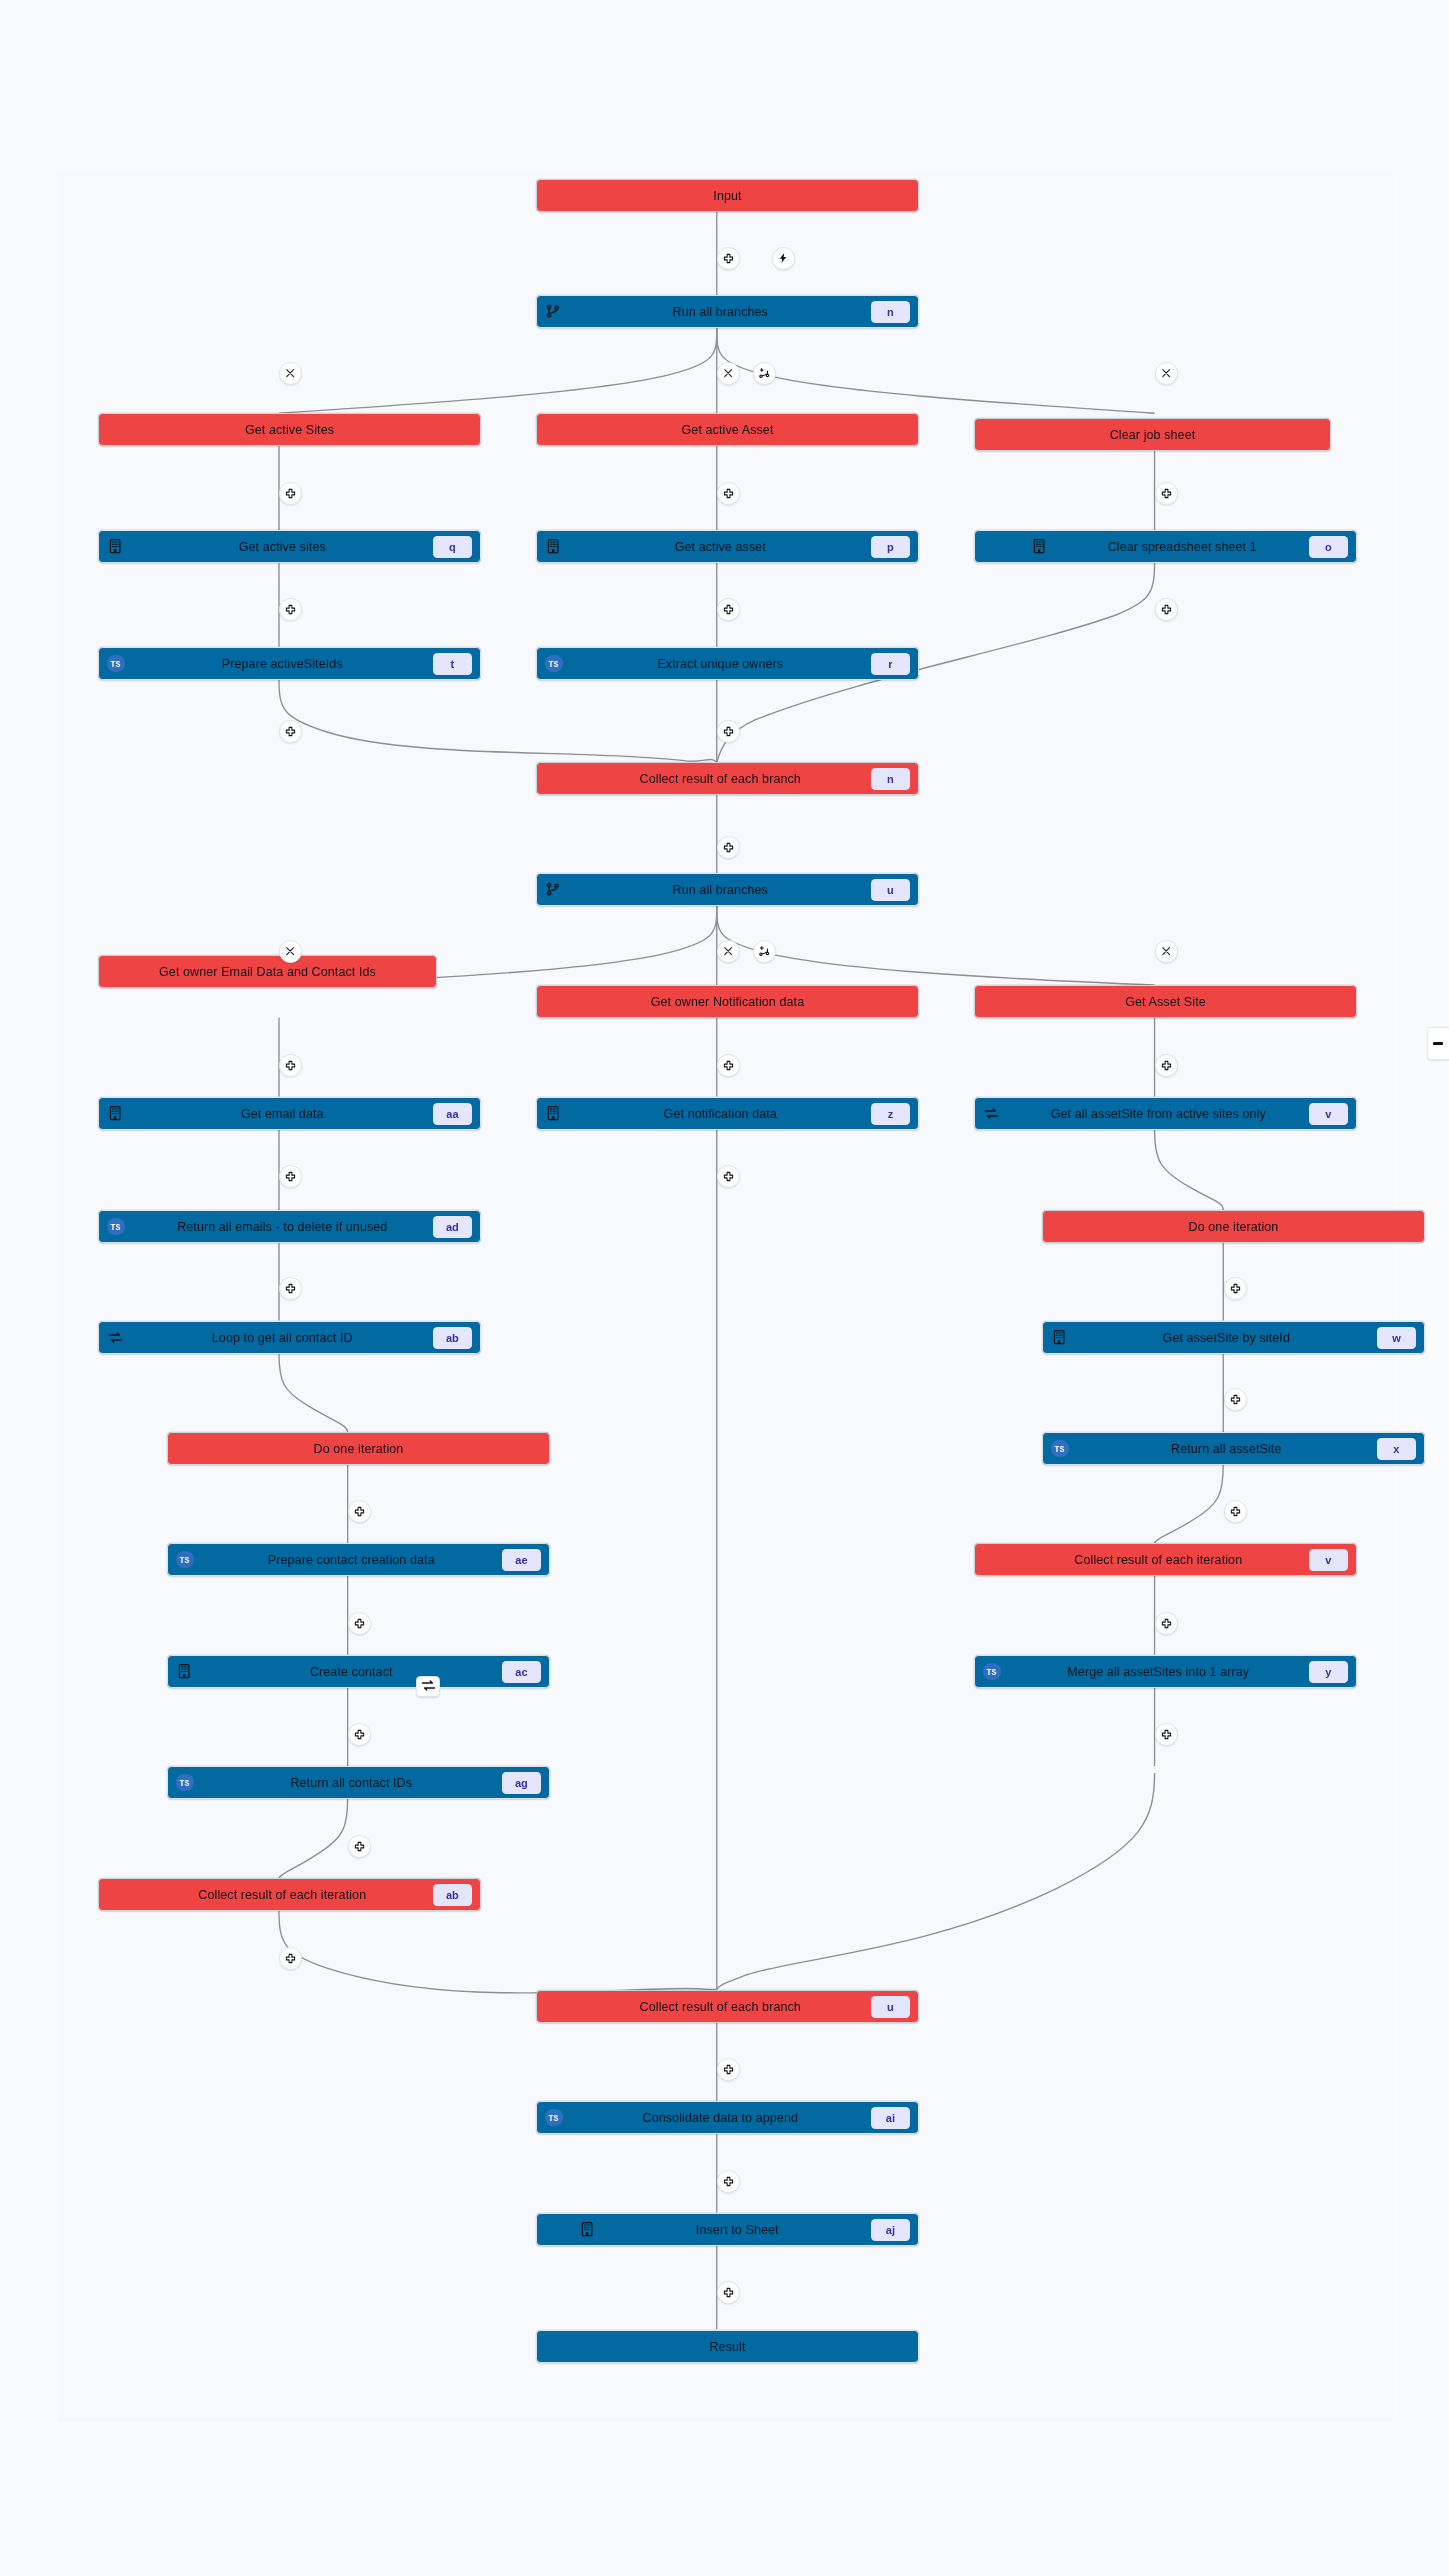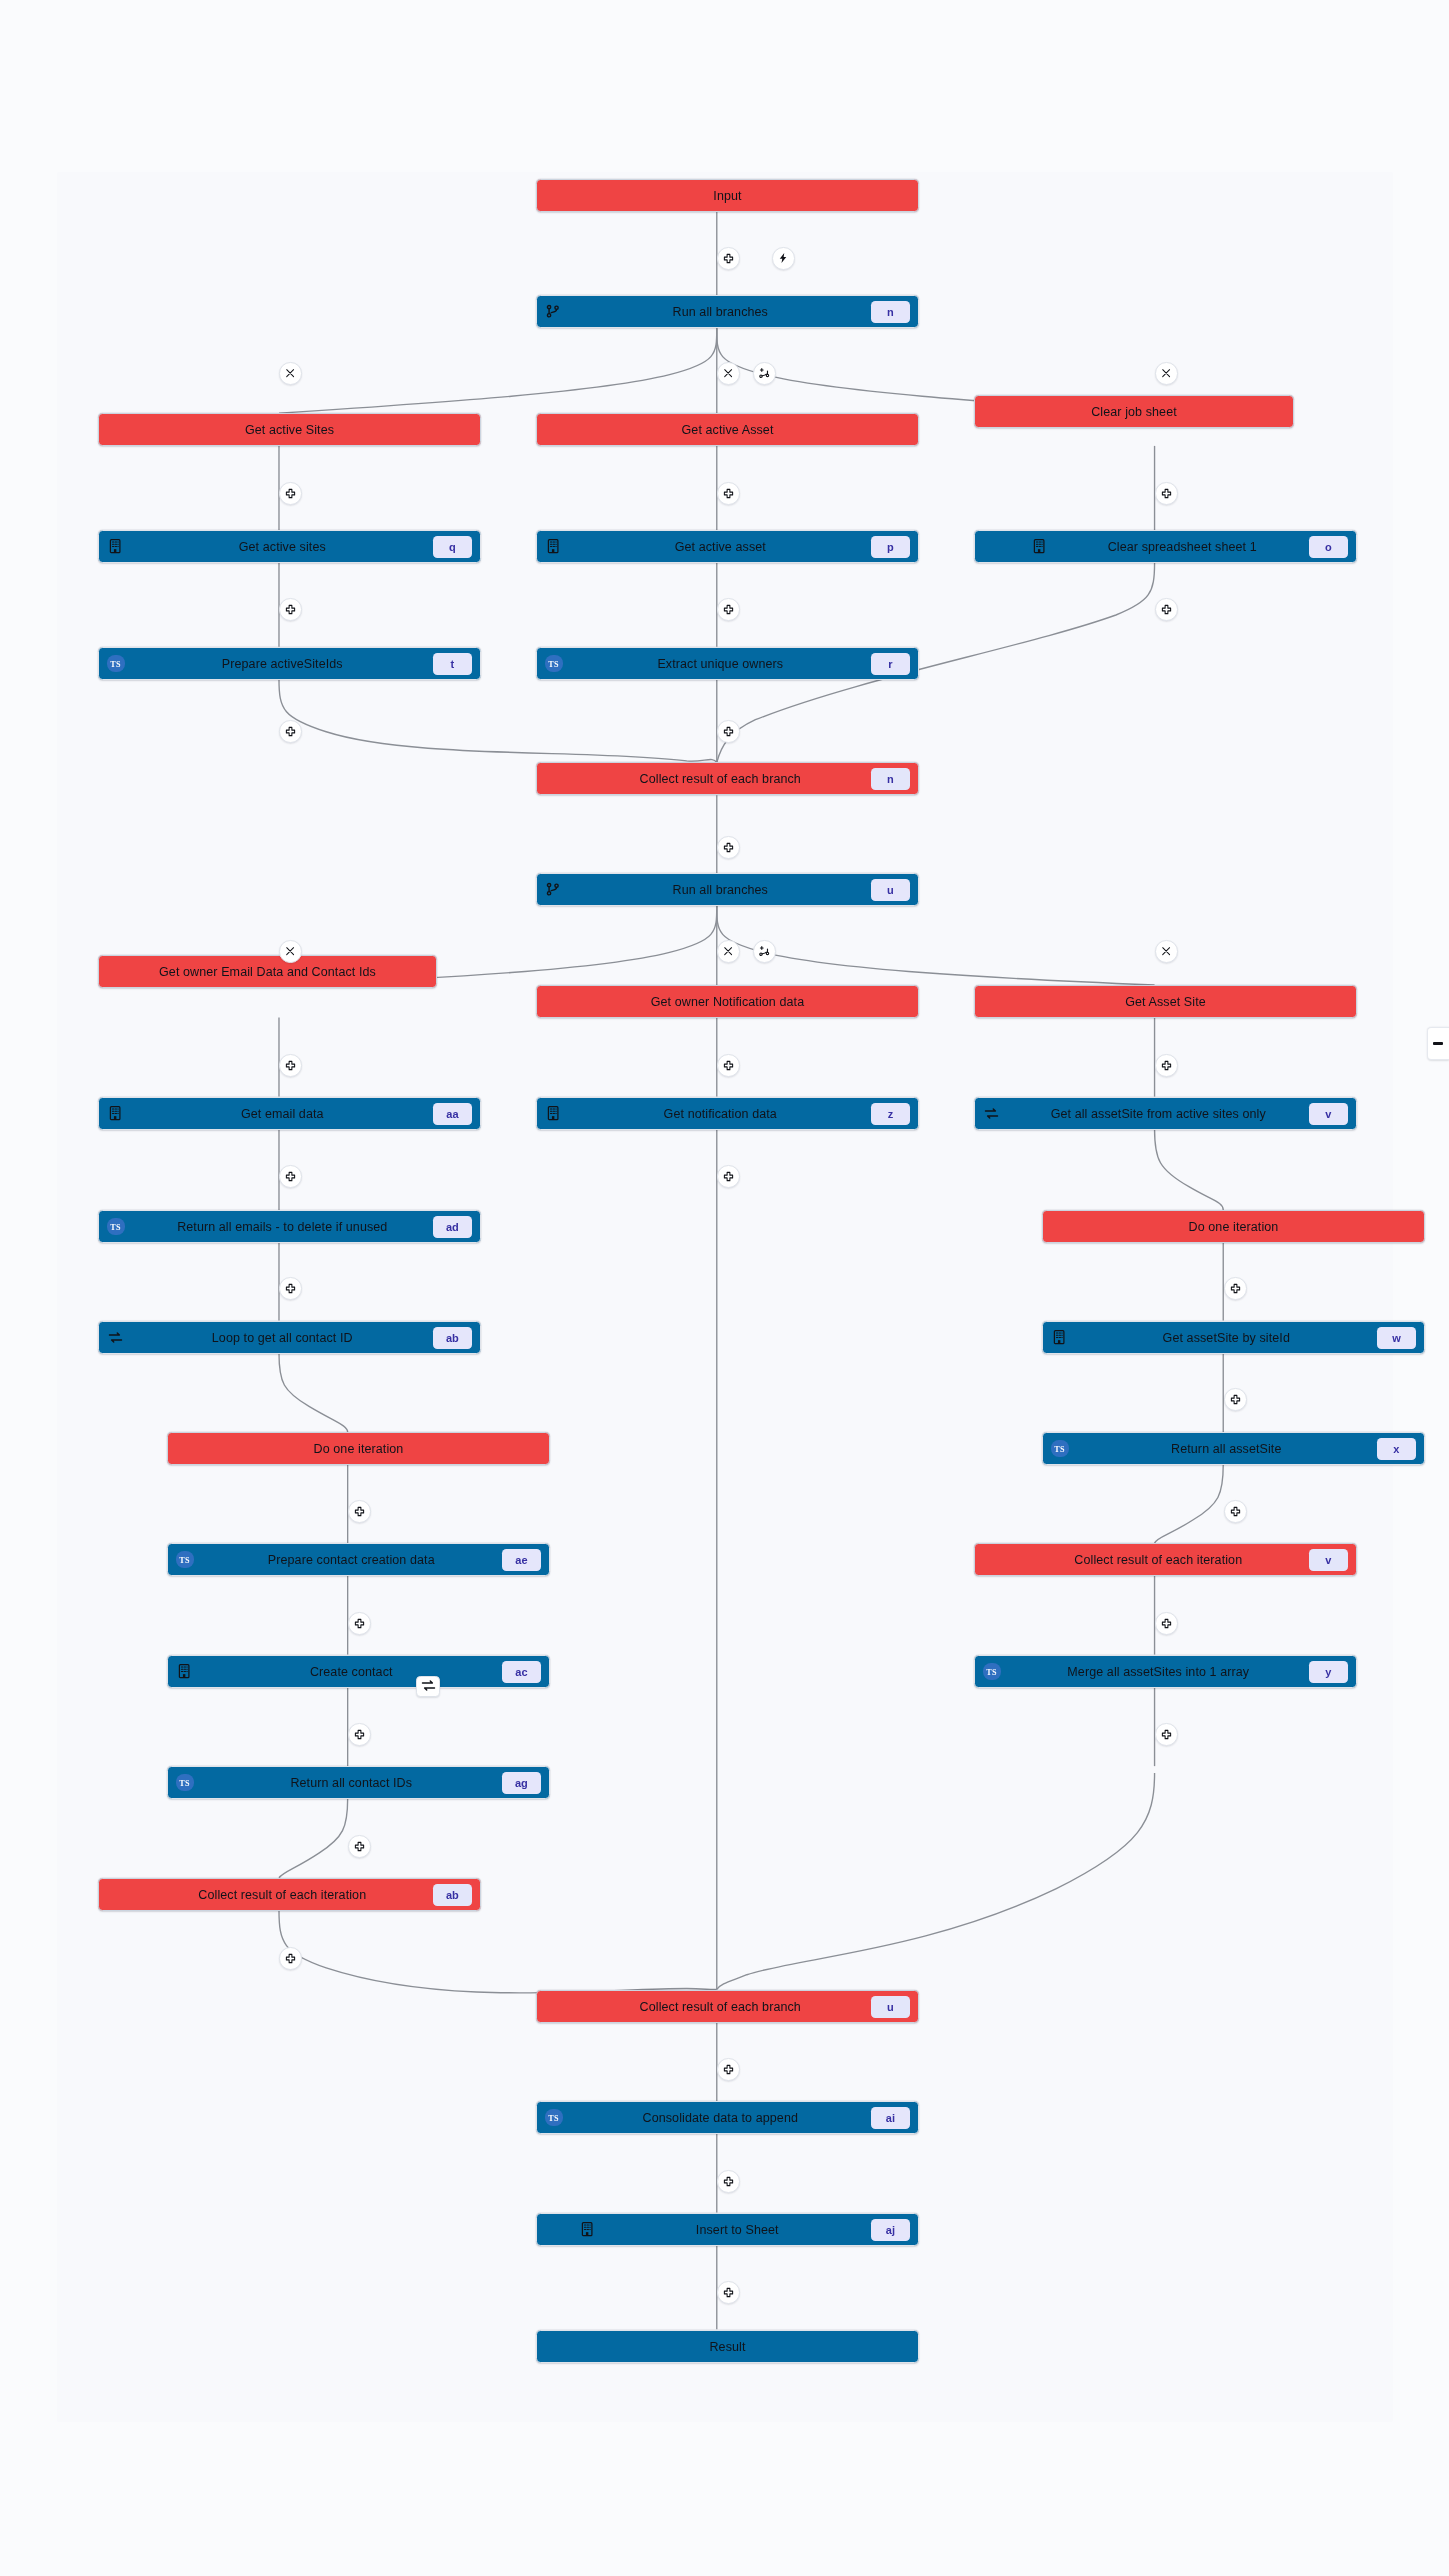--- a/index.html
+++ b/index.html
@@ -45,21 +45,21 @@
   }
   .node.group .badge{background:#e3e6fa;}
   .node .spacer{flex:0 0 33px;}
 
   
   .ts{
     width:18px;height:16.3px;border-radius:8px;background:#2f6fc0;
     color:#fff;font-size:8.2px;font-weight:700;letter-spacing:0.2px;
     display:flex;align-items:flex-end;justify-content:center;
     line-height:1;padding-bottom:2.1px;box-sizing:border-box;
-    font-family:Liberation Serif, serif;
+    font-family:Liberation Mono, monospace;
   }
 
   
   .handle{
     position:absolute;width:20.6px;height:20.6px;border-radius:50%;
     background:#ffffff;border:0.9px solid #dfe3ea;
     box-shadow:0 0.9px 1.7px rgba(17,24,39,.10);
     display:flex;align-items:center;justify-content:center;
   }
   .handle svg{display:block;}
@@ -150,21 +150,21 @@
       <div class="node group" style="left: 98px; top: 413px; width: 383px;">
         <span class="ico"></span>
         <span class="label">Get active Sites</span>
         <span class="spacer"></span>
       </div>
       <div class="node group" style="left: 536px; top: 413px; width: 383px;">
         <span class="ico"></span>
         <span class="label">Get active Asset</span>
         <span class="spacer"></span>
       </div>
-      <div class="node group" style="left: 974px; top: 395px; width: 320px;">
+      <div class="node group" style="left: 974px; top: 418px; width: 357px;">
         <span class="ico"></span>
         <span class="label">Clear job sheet</span>
         <span class="spacer"></span>
       </div>
       <div class="node plain" style="left: 98px; top: 530px; width: 383px;">
         <span class="ico">
           <svg width="16.3" height="16.3" viewBox="0 0 24 24" fill="none" stroke="#111318" stroke-width="1.8" stroke-linejoin="round">
             <rect x="5" y="2.5" width="14" height="19" rx="1.4"></rect>
             <path d="M8 6h2M12 6h2M16 6h0.5M8 9.2h2M12 9.2h2M16 9.2h0.5M8 12.4h2M12 12.4h2M16 12.4h0.5" stroke-width="1.6" stroke-linecap="round"></path>
             <rect x="10.2" y="16.4" width="3.6" height="5.1" fill="#111318" stroke="none"></rect>

